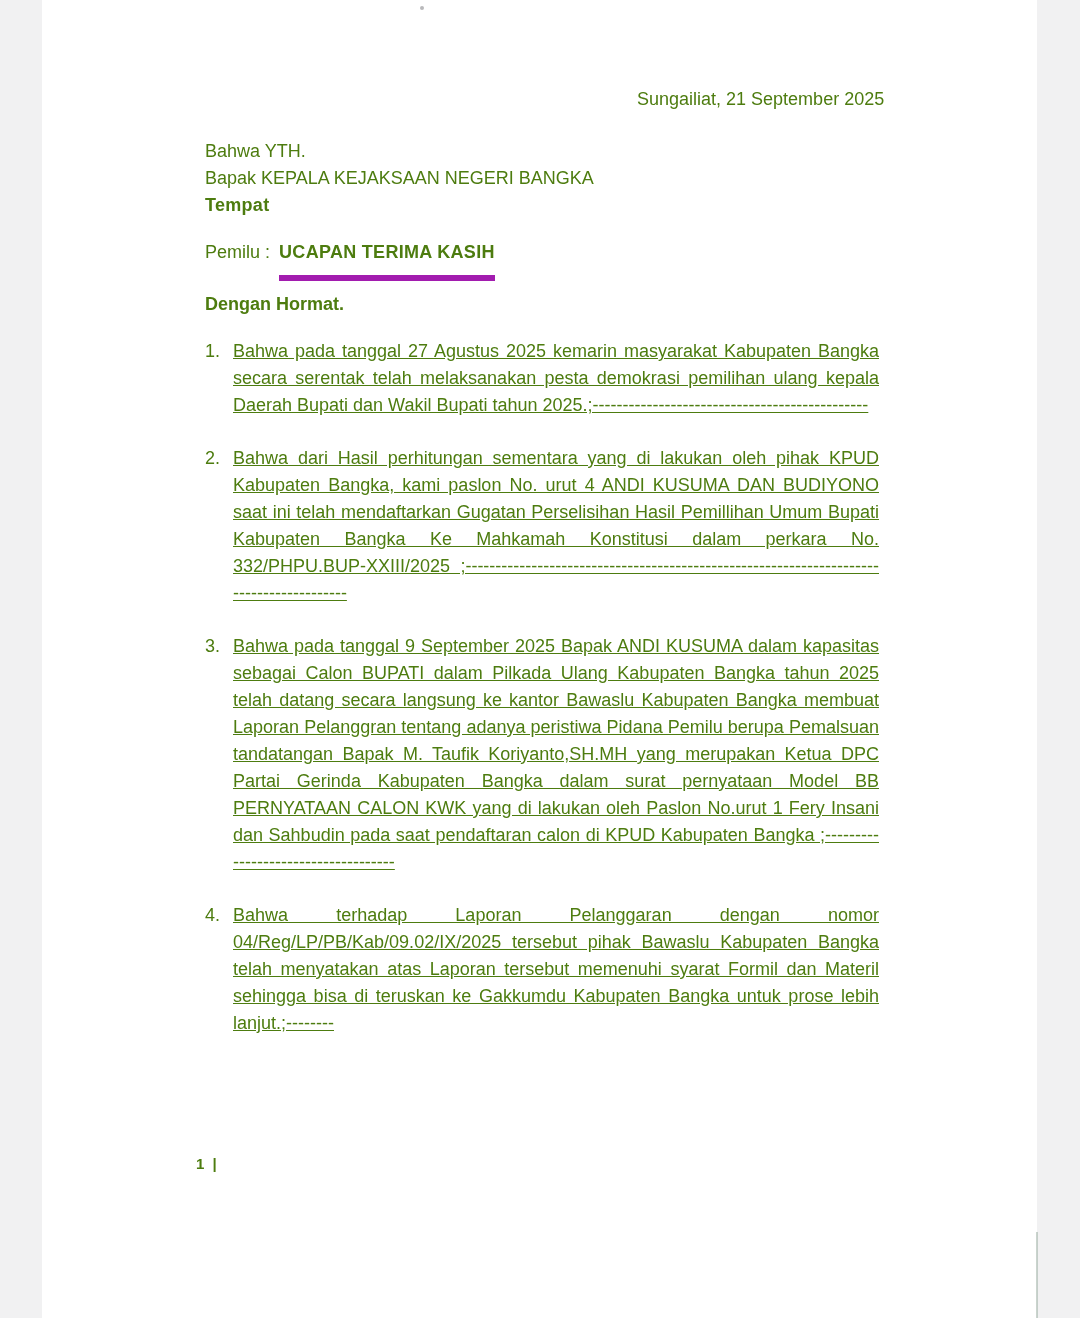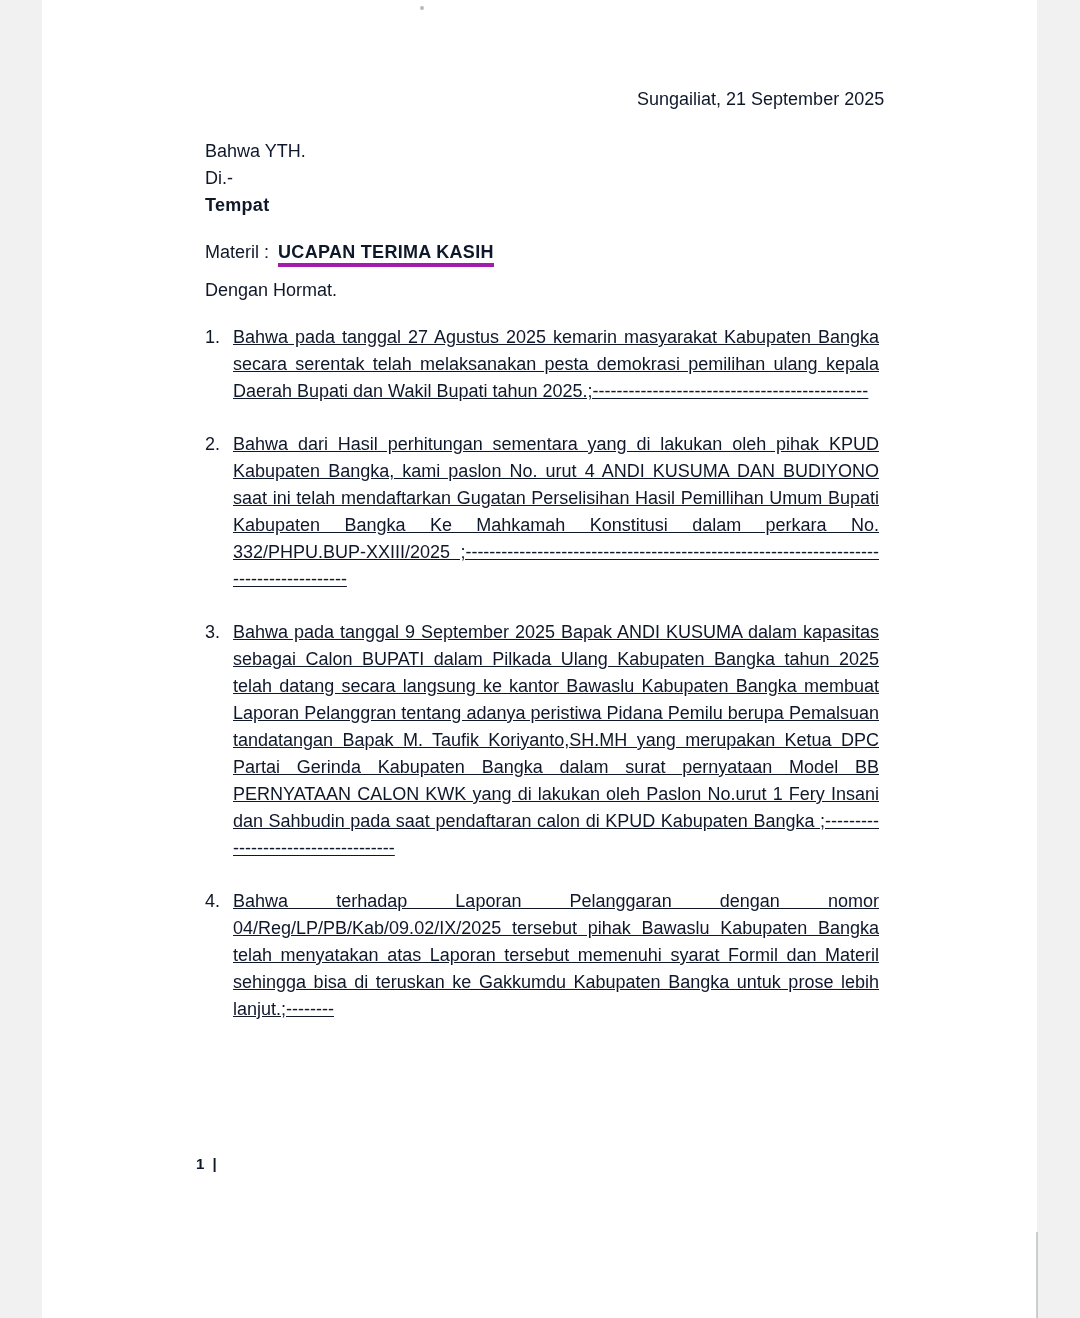--- a/index.html
+++ b/index.html
@@ -12,21 +12,21 @@
   .scan-wrap {
     position: relative;
     width: 1080px; height: 1318px;
     background: #f1f1f2;
   }
   .page {
     position: absolute;
     left: 42px; top: 0;
     width: 995px; height: 1318px;
     background: #ffffff;
-    color: #0f172a;
+    color: #4d7c0f;
     font-size: 18px;
     line-height: 27px;
     padding: 0 158px 0 163px;
   }
   .speck {
     position: absolute;
     left: 378px; top: 6px;
     width: 4px; height: 4px;
     border-radius: 50%;
     background: #b9b9bb;
@@ -45,25 +45,25 @@
   }
   .recipient { margin-top: 25px; }
   .recipient .tempat {
     font-weight: bold;
     letter-spacing: 0.3px;
   }
   .subject-line { margin-top: 20px; }
   .subject-value {
     font-weight: bold;
     letter-spacing: 0.3px;
-    border-bottom: 4px solid #a21caf;
-    padding-bottom: 1px;
+    border-bottom: 6px solid #a21caf;
+    padding-bottom: 13px;
     margin-left: 4px;
   }
-  .salutation { margin-top: 11px; }
+  .salutation { margin-top: 25px; font-weight: bold; }
   .opening {
     margin-top: 22px;
     text-align: justify;
   }
   ol.items {
     list-style: none;
     margin-top: 20px;
   }
   ol.items li {
     display: flex;
@@ -91,26 +91,26 @@
 
 <div class="scan-wrap">
   <div class="page">
 
     <div class="speck"></div>
 
     <div class="date-line">Sungailiat, 21 September 2025</div>
 
     <div class="recipient">
       <div>Bahwa YTH.</div>
-      <div>Di.-</div>
+      <div>Bapak KEPALA KEJAKSAAN NEGERI BANGKA</div>
       <div class="tempat">Tempat</div>
     </div>
 
     <div class="subject-line">
-      <span>Materil :</span>
+      <span>Pemilu :</span>
       <span class="subject-value">UCAPAN TERIMA KASIH</span>
     </div>
 
     <div class="salutation">Dengan Hormat.</div>
 
 
     <ol class="items">
       <li>
         <span class="num">1.</span>
         <div class="item-text">Bahwa pada tanggal 27 Agustus 2025 kemarin masyarakat Kabupaten Bangka secara serentak telah melaksanakan pesta demokrasi pemilihan ulang kepala Daerah Bupati dan Wakil Bupati tahun 2025.;----------------------------------------------</div>

